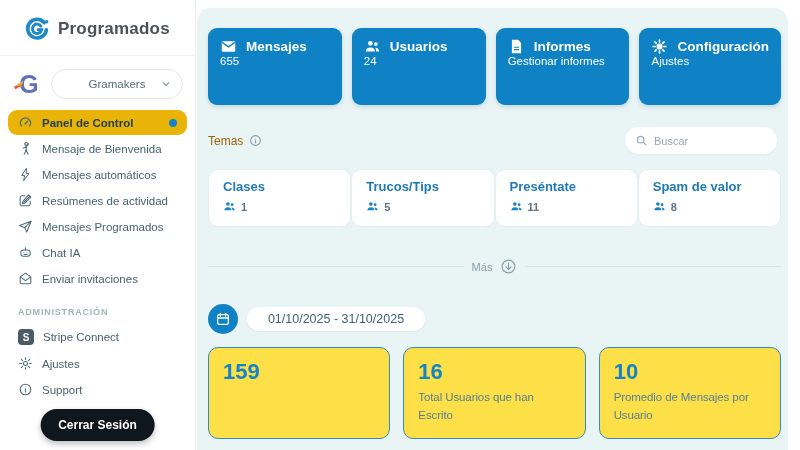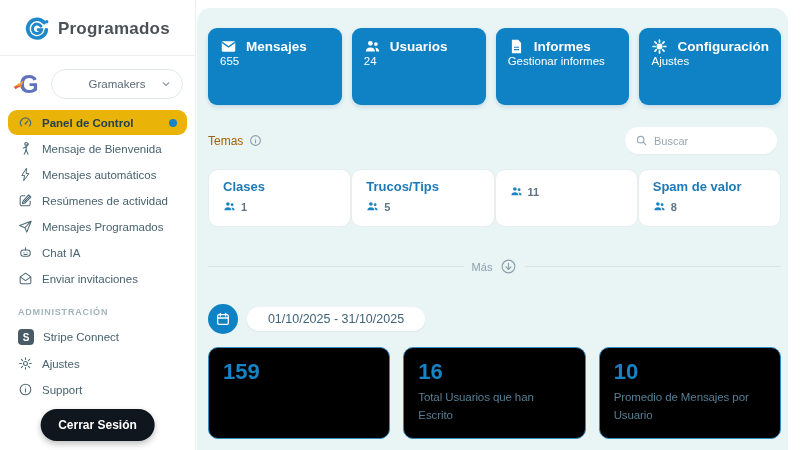--- a/index.html
+++ b/index.html
@@ -59,21 +59,21 @@
   .more-row .line { flex:1; height:1px; background:#d9e3e7; }
   .more-label { font-size:11px; color:#8aa0ab; }
   .more-row svg { width:17px; height:17px; cursor:pointer; }
 
   .date-row { display:flex; align-items:center; gap:9px; margin-top:29px; }
   .cal-btn { width:30px; height:30px; border-radius:50%; background:#0e82c4; border:none; display:flex; align-items:center; justify-content:center; cursor:pointer; }
   .cal-btn svg { width:16px; height:16px; }
   .date-pill { width:178px; height:24px; background:#fff; border-radius:999px; display:flex; align-items:center; justify-content:center; font-size:12.5px; color:#41637a; cursor:pointer; box-shadow:0 1px 2px rgba(0,0,0,.05); }
 
   .stat-row { display:flex; gap:13px; margin-top:13px; }
-  .stat-card { flex:1; height:92px; background:#000000; border:1.5px solid #338cc2; border-radius:10px; padding:11px 14px; }
+  .stat-card { flex:1; height:92px; background:#fde047; border:1.5px solid #338cc2; border-radius:10px; padding:11px 14px; }
   .stat-value { font-size:22px; font-weight:700; color:#1583c5; }
   .stat-label { font-size:11.5px; color:#567f95; margin-top:4px; line-height:1.55; letter-spacing:-.1px; }
 </style>
 </head>
 <body>
 
 <div class="app">
 
   <aside class="sidebar">
 
@@ -274,20 +274,21 @@
             <svg viewBox="0 0 24 24" fill="#1583c5">
                 <circle cx="9" cy="7.5" r="3.3"></circle>
                 <path d="M2.5 19c0-3.6 2.9-5.6 6.5-5.6s6.5 2 6.5 5.6z"></path>
                 <circle cx="16.8" cy="8.6" r="2.6"></circle>
                 <path d="M15.8 13.7c3.3.2 5.7 2.1 5.7 5.3h-4.2c0-2.1-.5-3.9-1.5-5.3z"></path>
               </svg>
             <span>5</span>
           </div>
         </div>
         <div class="topic-card">
+          <div class="topic-title">Preséntate</div>
           <div class="topic-count">
             <svg viewBox="0 0 24 24" fill="#1583c5">
                 <circle cx="9" cy="7.5" r="3.3"></circle>
                 <path d="M2.5 19c0-3.6 2.9-5.6 6.5-5.6s6.5 2 6.5 5.6z"></path>
                 <circle cx="16.8" cy="8.6" r="2.6"></circle>
                 <path d="M15.8 13.7c3.3.2 5.7 2.1 5.7 5.3h-4.2c0-2.1-.5-3.9-1.5-5.3z"></path>
               </svg>
             <span>11</span>
           </div>
         </div>

